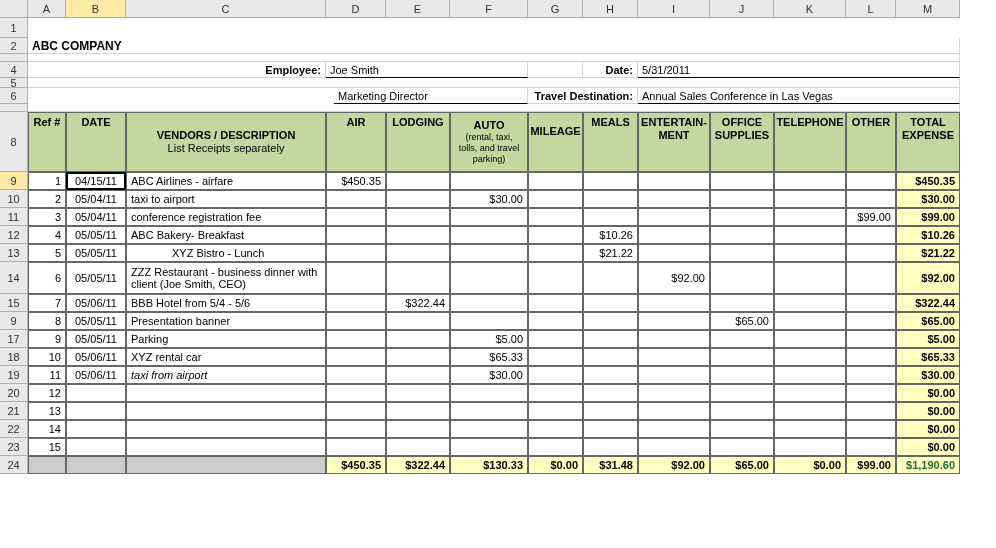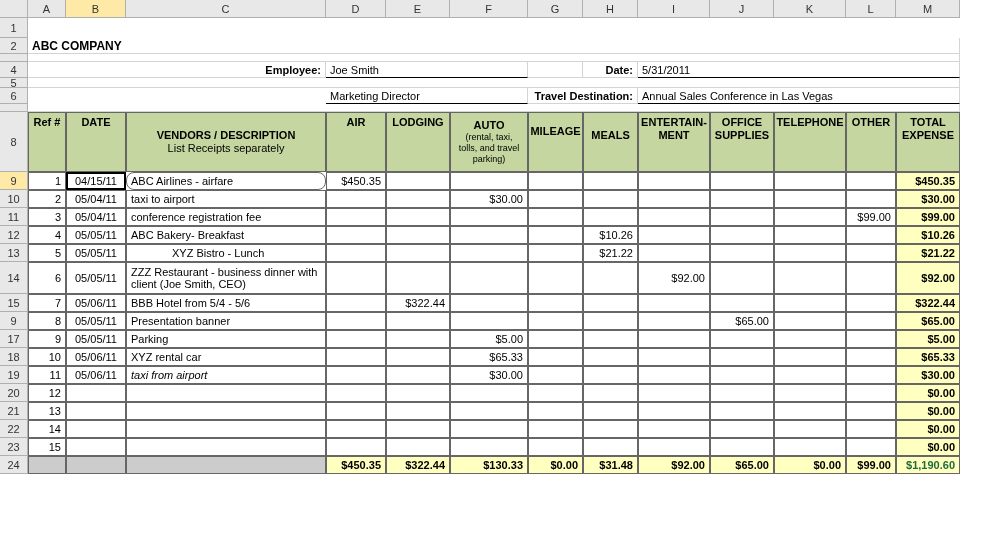--- a/index.html
+++ b/index.html
@@ -67,46 +67,46 @@
     <div class="cell rowhead" style="grid-area: 24 / 1;">23</div>
     <div class="cell rowhead" style="grid-area: 25 / 1;">24</div>
     <div class="cell title2" style="grid-area: 3 / 2 / auto / span 13;">ABC COMPANY</div>
     <div class="cell " style="grid-area: 4 / 2 / auto / span 13;"></div>
     <div class="cell lbl" style="grid-area: 5 / 2 / auto / span 3;">Employee:</div>
     <div class="cell valline" style="grid-area: 5 / 5 / auto / span 3;">Joe Smith</div>
     <div class="cell " style="grid-area: 5 / 8;"></div>
     <div class="cell lbl" style="grid-area: 5 / 9;">Date:</div>
     <div class="cell valline" style="grid-area: 5 / 10 / auto / span 5;">5/31/2011</div>
     <div class="cell " style="grid-area: 6 / 2 / auto / span 13;"></div>
-    <div class="cell valline" style="grid-area: 7 / 5 / auto / span 3;">Marketing Director</div>
+    <div class="cell valline" style="grid-area: 7 / 5 / auto / span 3; margin-left: 8px;">Marketing Director</div>
     <div class="cell lbl" style="grid-area: 7 / 8 / auto / span 2;">Travel Destination:</div>
     <div class="cell valline" style="grid-area: 7 / 10 / auto / span 5;">Annual Sales Conference in Las Vegas</div>
     <div class="cell " style="grid-area: 8 / 2 / auto / span 13;"></div>
     <div class="cell hdr" style="grid-area: 9 / 2; white-space: normal; align-items: flex-start; padding-top: 3px;">Ref #</div>
     <div class="cell hdr" style="grid-area: 9 / 3; white-space: normal; align-items: flex-start; padding-top: 3px;">DATE</div>
     <div class="cell hdr" style="grid-area: 9 / 4; flex-direction: column; white-space: normal;">
       <div>VENDORS / DESCRIPTION</div>
       <div style="font-weight:normal">List Receipts separately</div>
     </div>
     <div class="cell hdr" style="grid-area: 9 / 5; white-space: normal; align-items: flex-start; padding-top: 3px;">AIR</div>
     <div class="cell hdr" style="grid-area: 9 / 6; white-space: normal; align-items: flex-start; padding-top: 3px;">LODGING</div>
     <div class="cell hdr" style="grid-area: 9 / 7; flex-direction: column; white-space: normal;">
       <div>AUTO</div>
       <div style="font-weight:normal;font-size:9px;">(rental, taxi, tolls, and travel parking)</div>
     </div>
     <div class="cell hdr" style="grid-area: 9 / 8; white-space: normal; align-items: flex-start; padding-top: 12px;">MILEAGE</div>
-    <div class="cell hdr" style="grid-area: 9 / 9; white-space: normal; align-items: flex-start; padding-top: 16px;">MEALS</div>
+    <div class="cell hdr" style="grid-area: 9 / 9; white-space: normal; align-items: flex-start; padding-top: 3px;">MEALS</div>
     <div class="cell hdr" style="grid-area: 9 / 10; white-space: normal; align-items: flex-start; padding-top: 3px;">ENTERTAIN-MENT</div>
     <div class="cell hdr" style="grid-area: 9 / 11; white-space: normal; align-items: flex-start; padding-top: 3px;">OFFICE SUPPLIES</div>
     <div class="cell hdr" style="grid-area: 9 / 12; white-space: normal; align-items: flex-start; padding-top: 3px;">TELEPHONE</div>
     <div class="cell hdr" style="grid-area: 9 / 13; white-space: normal; align-items: flex-start; padding-top: 3px;">OTHER</div>
     <div class="cell hdr" style="grid-area: 9 / 14; white-space: normal; align-items: flex-start; padding-top: 3px;">TOTAL EXPENSE</div>
     <div class="cell data r" style="grid-area: 10 / 2;">1</div>
     <div class="cell data c selcell" style="grid-area: 10 / 3;">04/15/11</div>
-    <div class="cell data " style="grid-area: 10 / 4; white-space: normal; border-radius: 8px;">ABC Airlines - airfare</div>
+    <div class="cell data " style="grid-area: 10 / 4; white-space: normal;">ABC Airlines - airfare</div>
     <div class="cell data r" style="grid-area: 10 / 5;">$450.35</div>
     <div class="cell data r" style="grid-area: 10 / 6;"></div>
     <div class="cell data r" style="grid-area: 10 / 7;"></div>
     <div class="cell data r" style="grid-area: 10 / 8;"></div>
     <div class="cell data r" style="grid-area: 10 / 9;"></div>
     <div class="cell data r" style="grid-area: 10 / 10;"></div>
     <div class="cell data r" style="grid-area: 10 / 11;"></div>
     <div class="cell data r" style="grid-area: 10 / 12;"></div>
     <div class="cell data r" style="grid-area: 10 / 13;"></div>
     <div class="cell tot" style="grid-area: 10 / 14;">$450.35</div>

